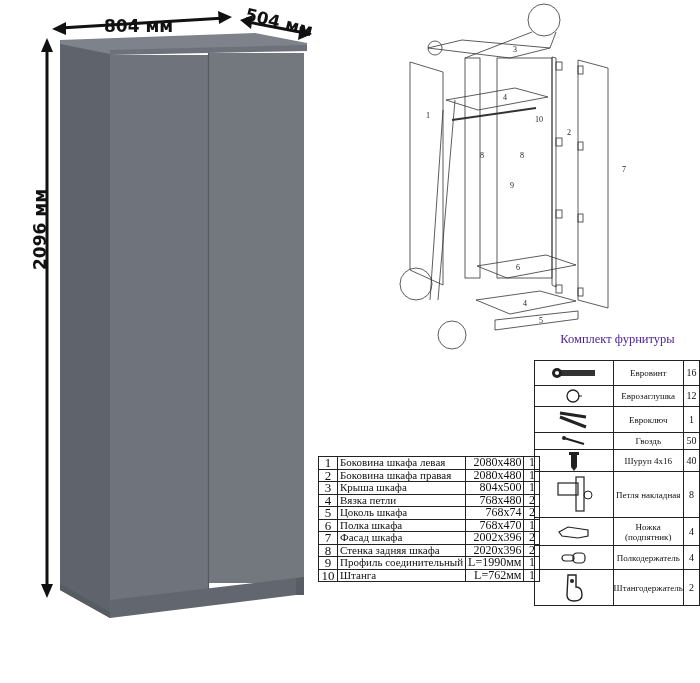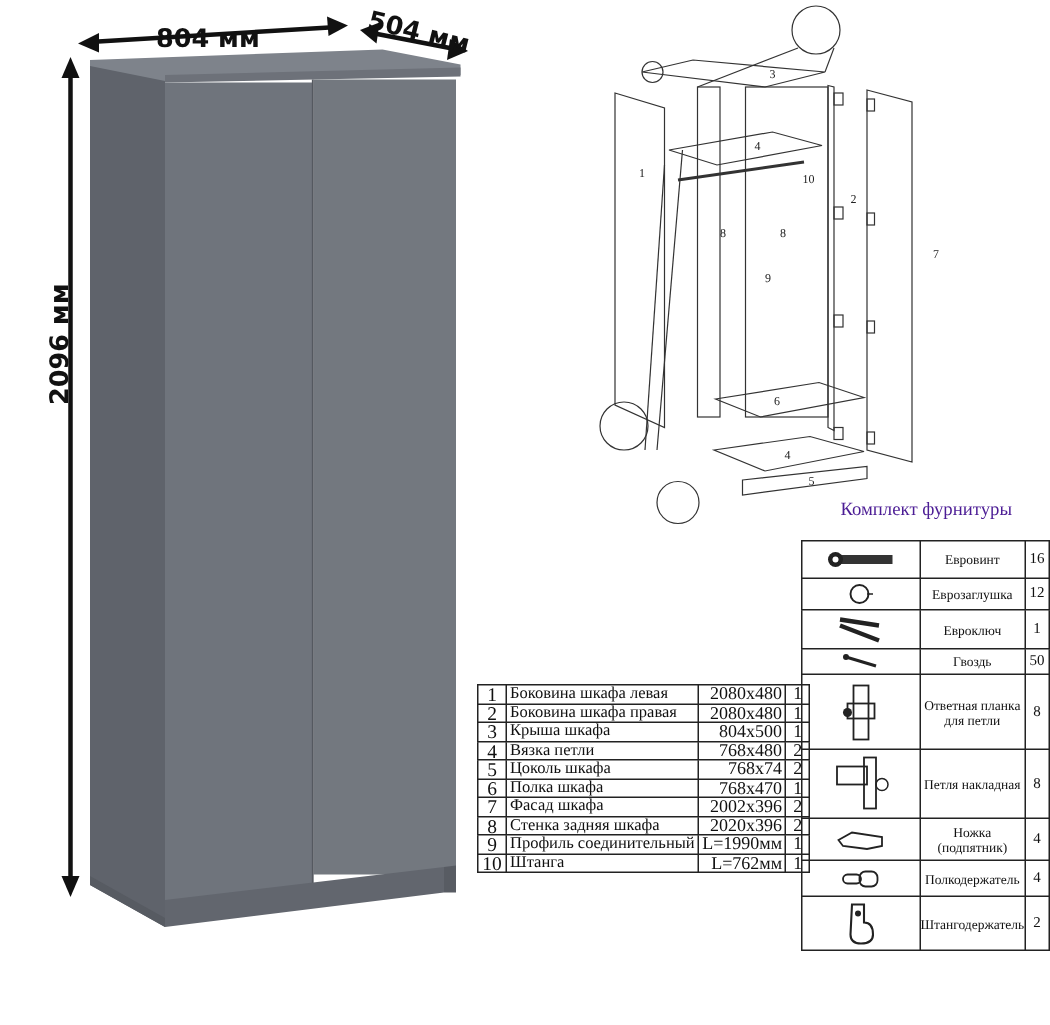--- a/index.html
+++ b/index.html
@@ -234,30 +234,30 @@
     <tr style="height:17px">
       <td class="icon">
           <svg width="26" height="10">
             <line x1="3" y1="2" x2="23" y2="8" stroke="#222" stroke-width="2"></line>
             <circle cx="3" cy="2" r="2" fill="#222"></circle>
           </svg>
         </td>
       <td class="name">Гвоздь</td>
       <td class="qty">50</td>
     </tr>
-    <tr style="height:50px">
-      <td class="icon">
-          <svg width="30" height="40">
-            <rect x="10" y="2" width="10" height="36" fill="none" stroke="#222" stroke-width="1.2"></rect>
-            <rect x="6" y="14" width="18" height="10" fill="none" stroke="#222" stroke-width="1.2"></rect>
-            <circle cx="6" cy="20" r="3" fill="#222"></circle>
-          </svg>
-        </td>
-      <td class="name">Ответная планка для петли</td>
-      <td class="qty">8</td>
+    <tr style="height:22px">
+      <td class="icon">
+          <svg width="12" height="20">
+            <rect x="1" y="1" width="10" height="3" fill="#222"></rect>
+            <rect x="3" y="4" width="6" height="12" fill="#222"></rect>
+            <polygon points="3,16 9,16 6,20" fill="#222"></polygon>
+          </svg>
+        </td>
+      <td class="name">Шуруп 4x16</td>
+      <td class="qty">40</td>
     </tr>
     <tr style="height:46px">
       <td class="icon">
           <svg width="40" height="40">
             <rect x="4" y="8" width="20" height="12" fill="none" stroke="#222" stroke-width="1.2"></rect>
             <rect x="22" y="2" width="8" height="34" fill="none" stroke="#222" stroke-width="1.2"></rect>
             <circle cx="34" cy="20" r="4" fill="none" stroke="#222"></circle>
           </svg>
         </td>
       <td class="name">Петля накладная</td>

